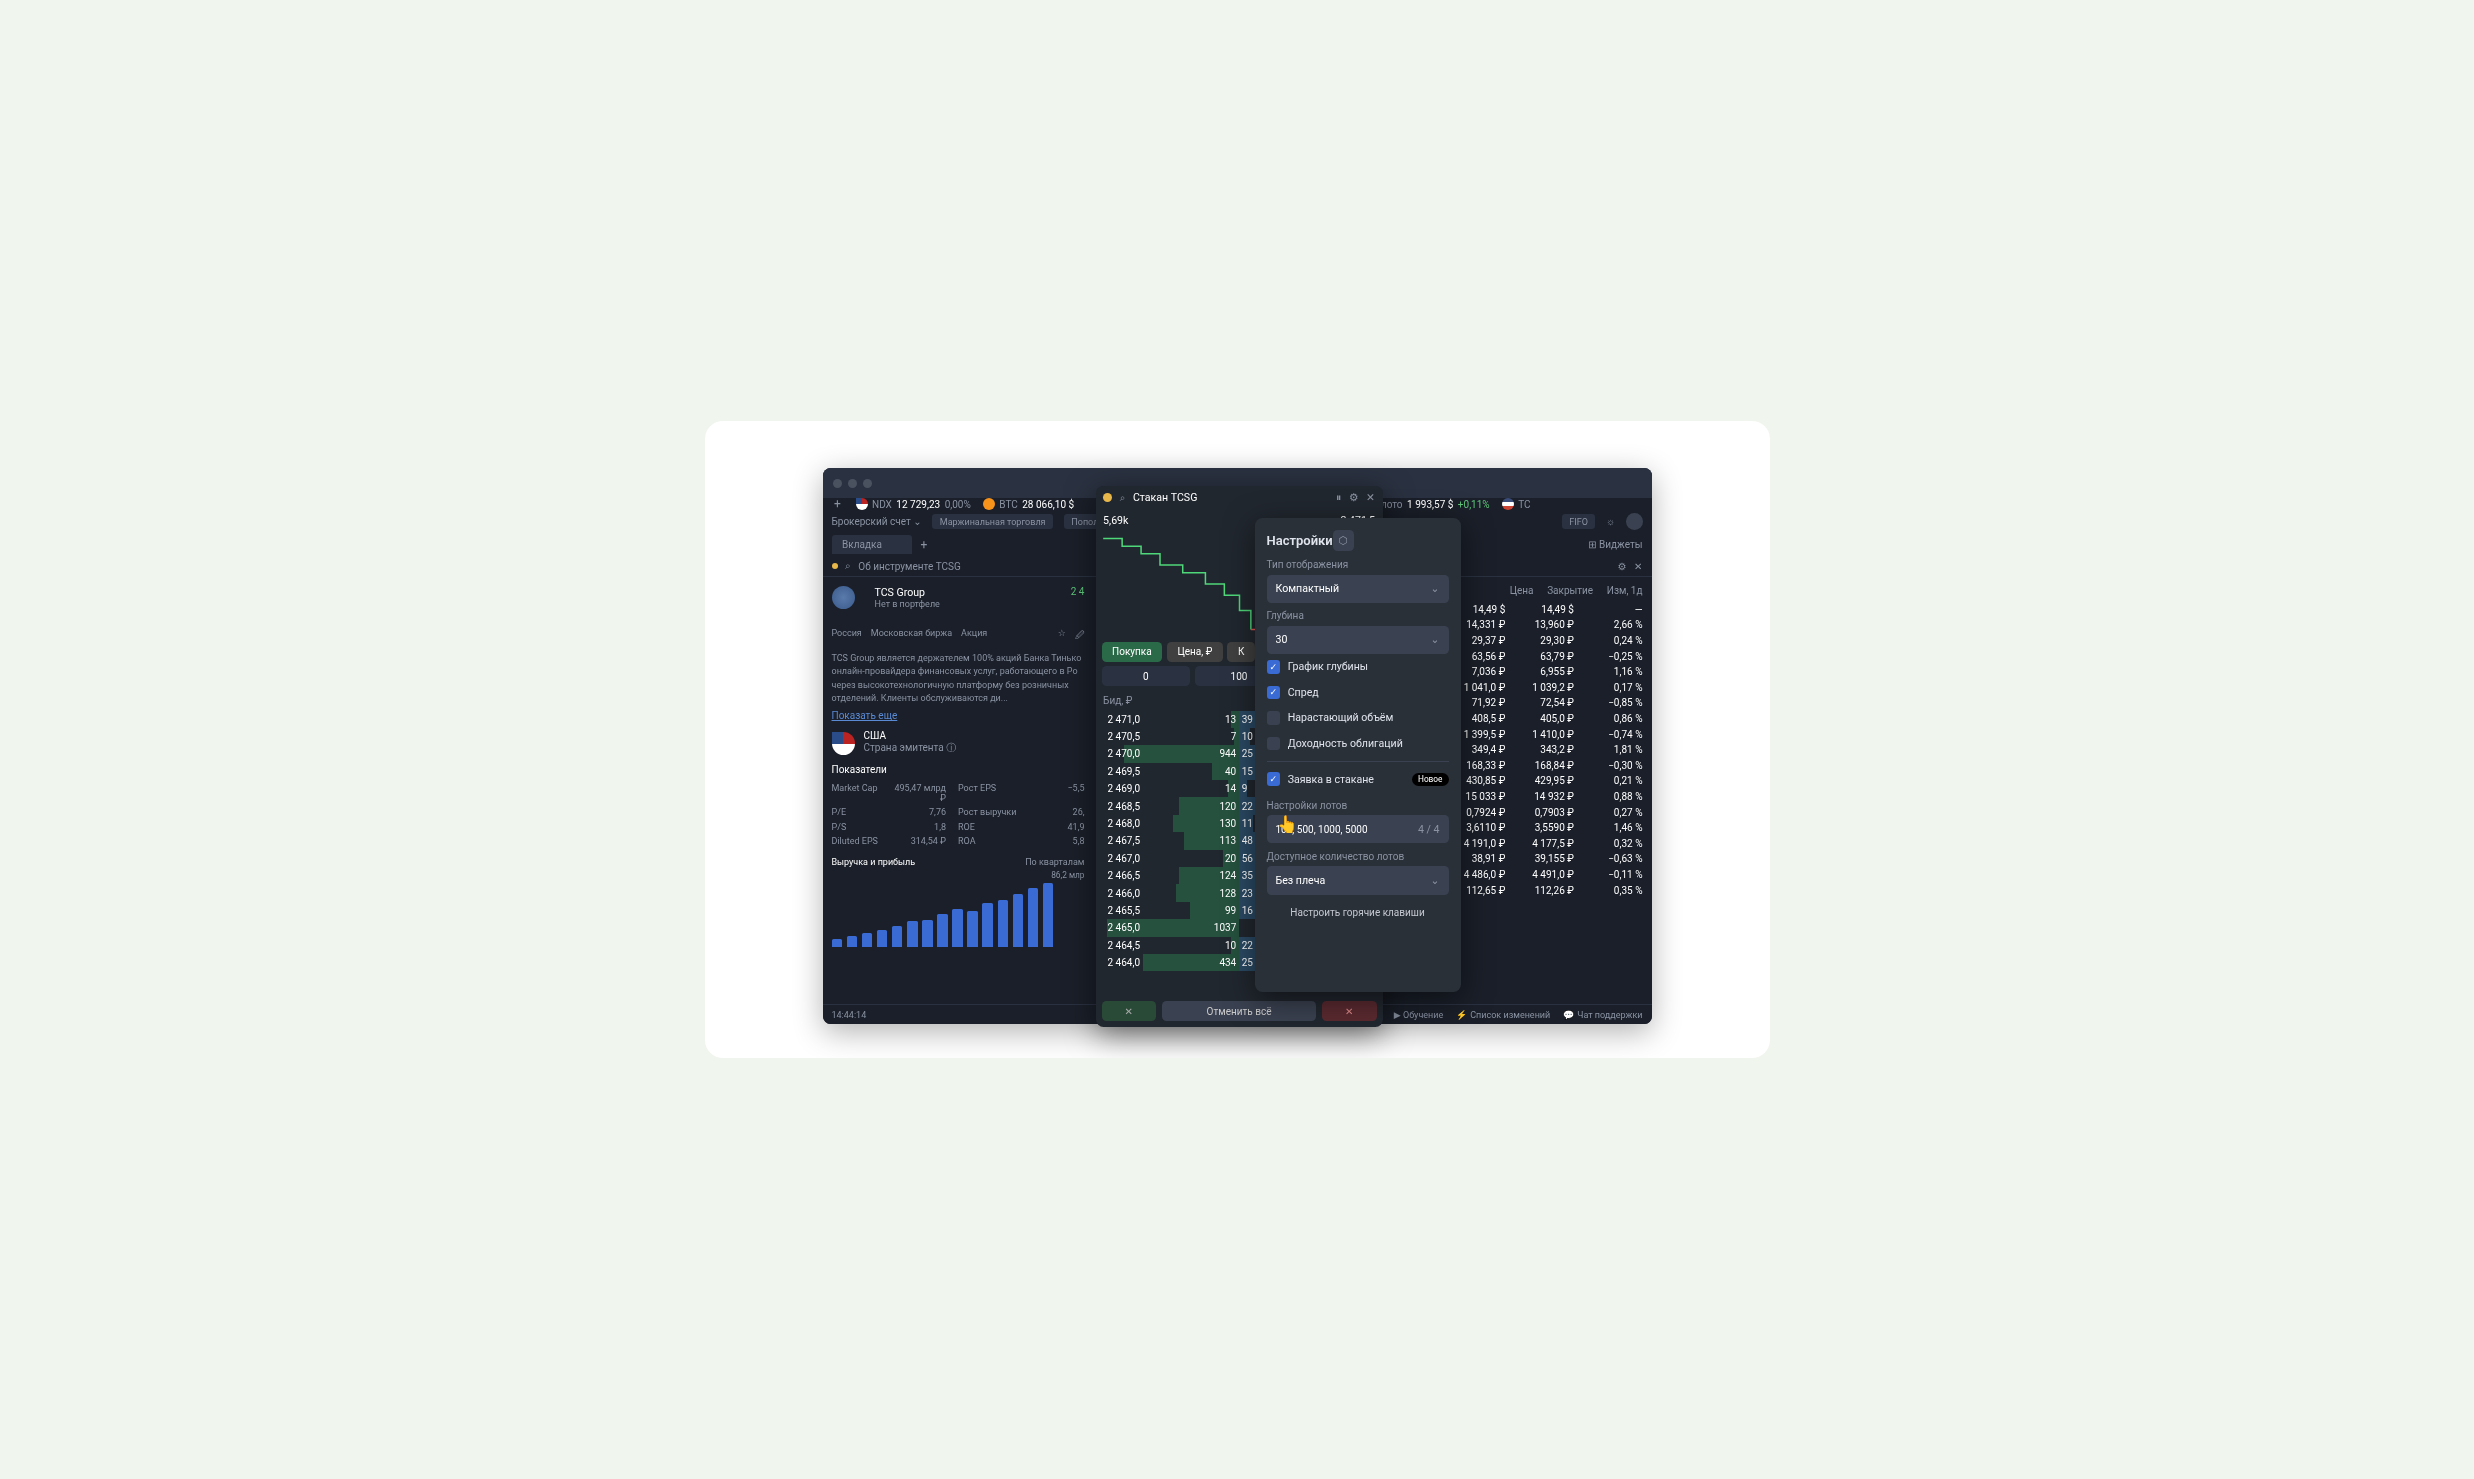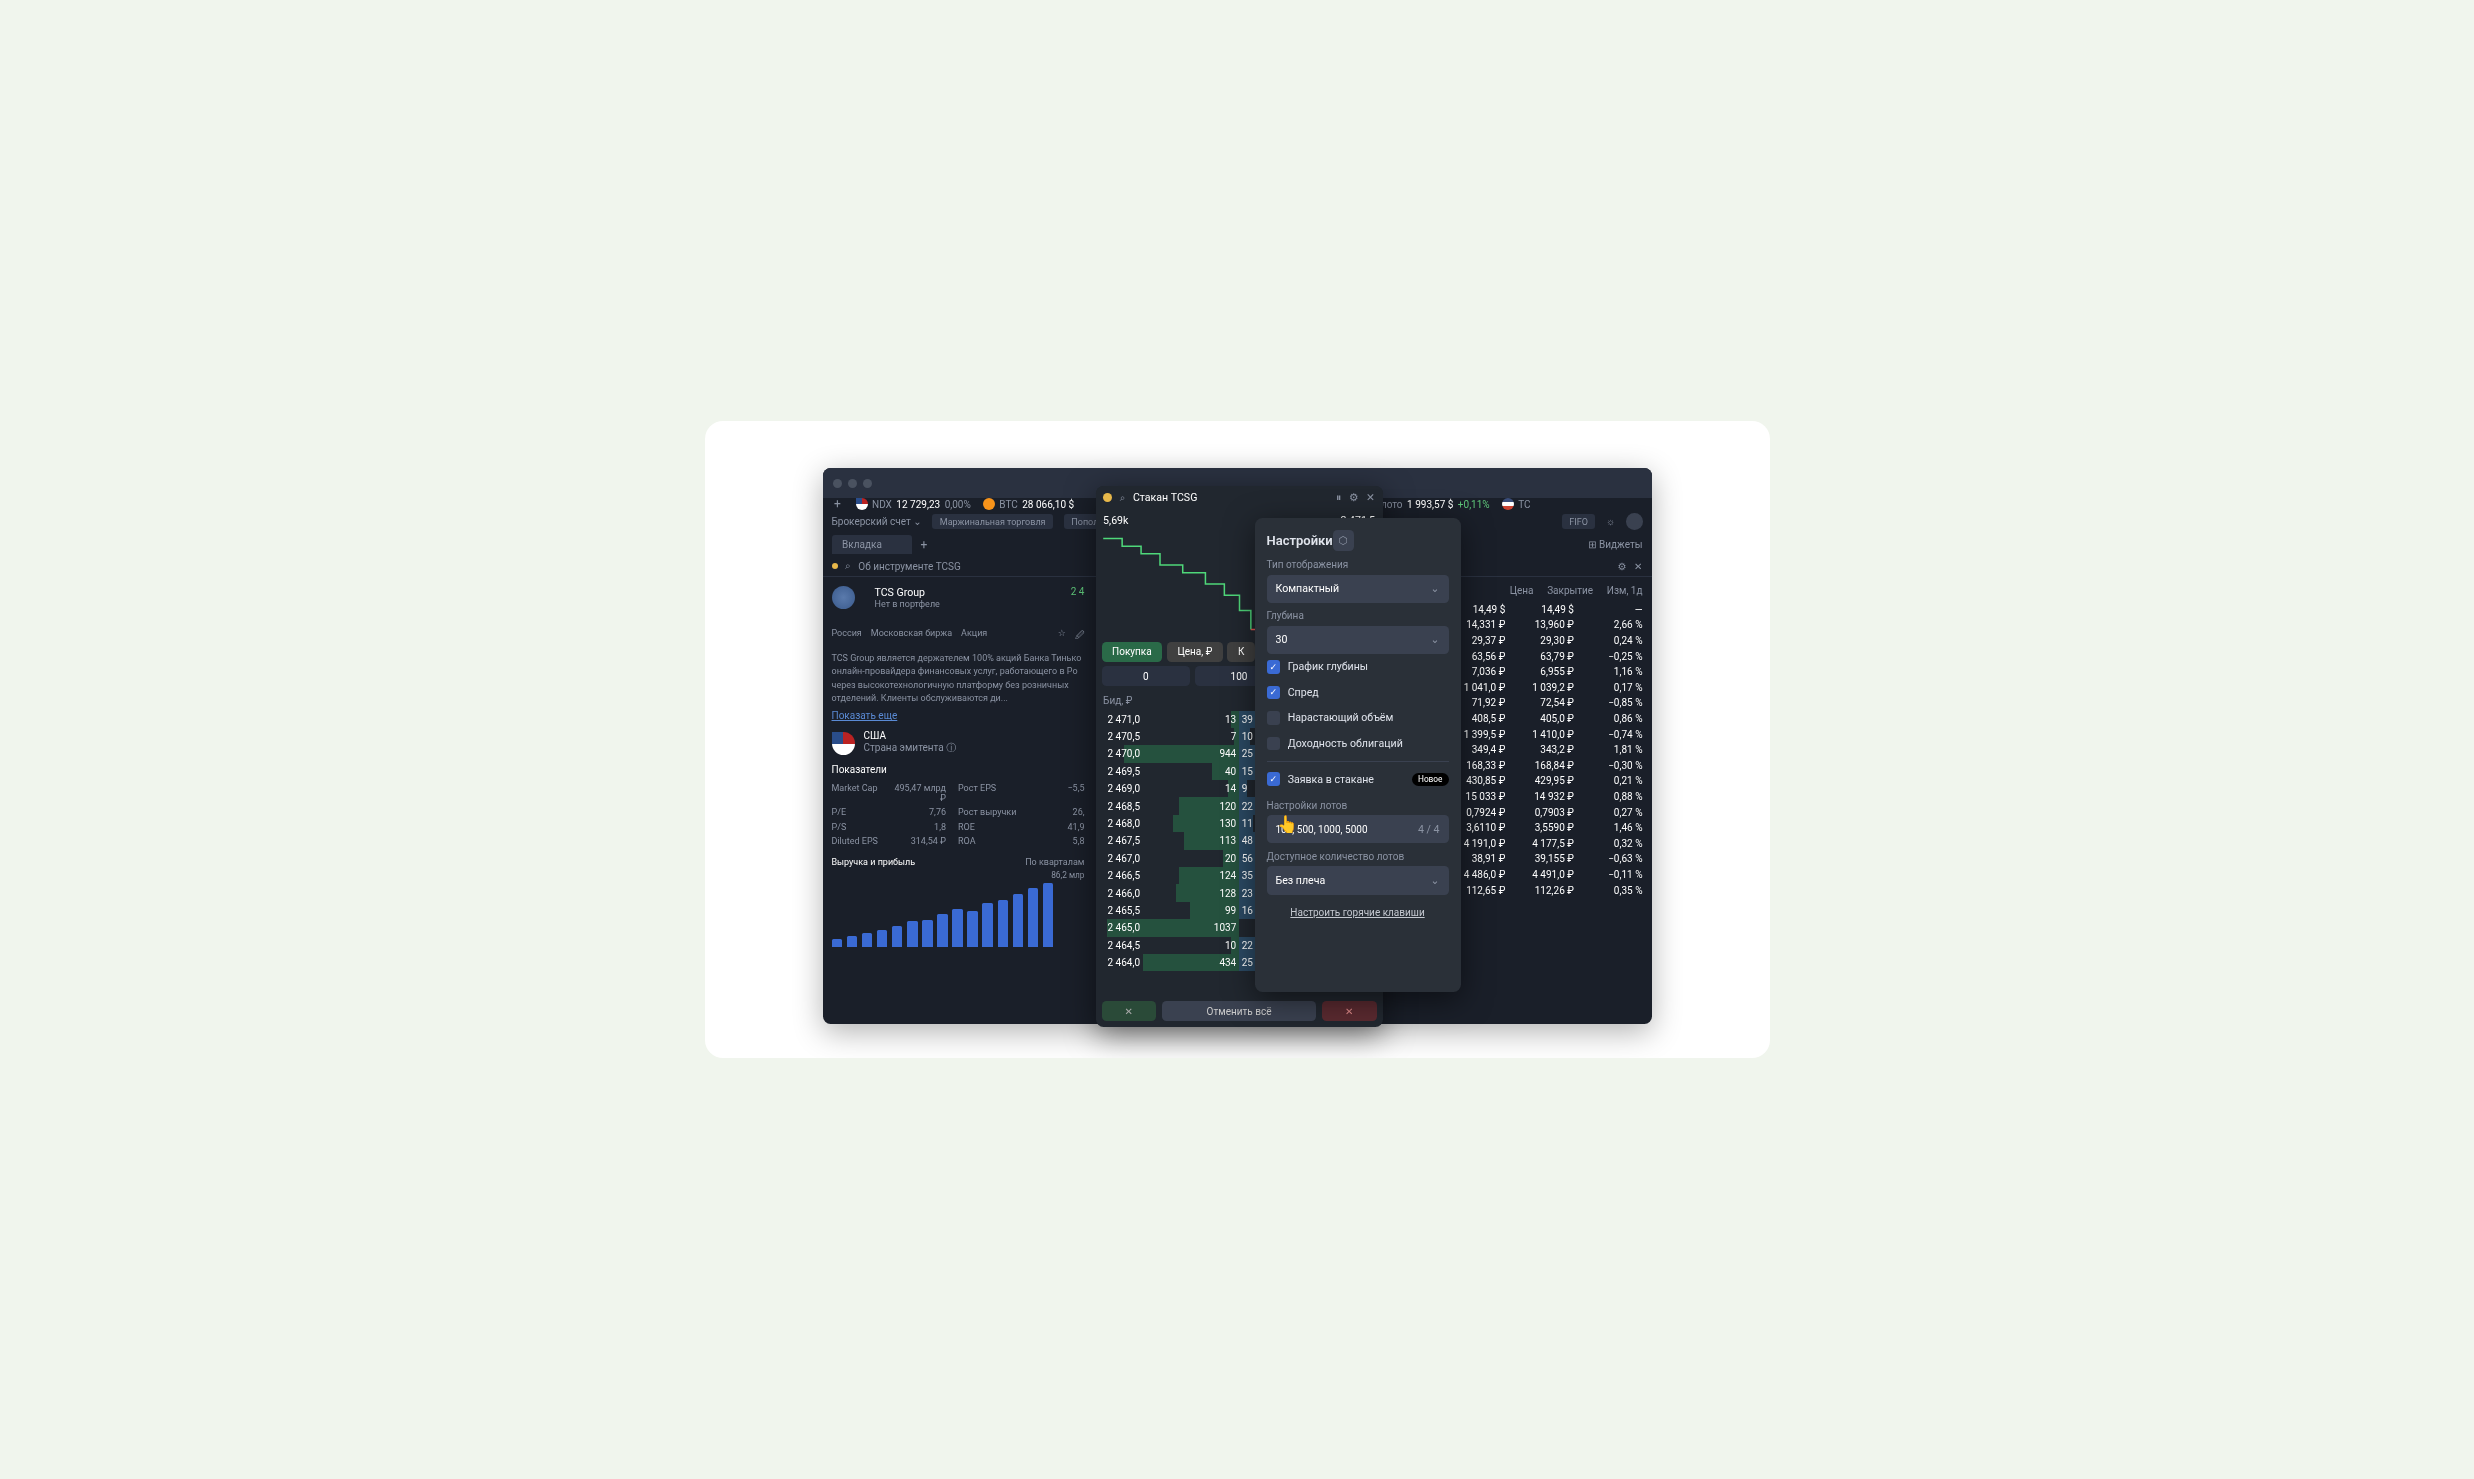--- a/index.html
+++ b/index.html
@@ -78,21 +78,21 @@
 .set-head h3{font-size:13px;font-weight:600}
 .set-icon{width:21px;height:21px;background:#3a4150;border-radius:4.5px;display:flex;align-items:center;justify-content:center;color:#8b93a3}
 .set-label{color:#8b93a3;font-size:10px;margin:7.6px 0 4.5px}
 .sel{background:#3a4150;padding:7.6px 9px;border-radius:4.5px;display:flex;justify-content:space-between;align-items:center;color:#fff}
 .chev{color:#8b93a3}
 .chk-row{display:flex;align-items:center;gap:7.6px;padding:6px 0}
 .chk{width:13.6px;height:13.6px;border-radius:3px;background:#3a4150;display:flex;align-items:center;justify-content:center;color:#fff;font-size:9px}
 .chk.on{background:#3a6ad4}
 .new-b{background:#000000;color:#fff;font-size:8.3px;padding:1.5px 6px;border-radius:7.6px;margin-left:auto}
 .sel input{background:none;border:none;color:#fff;font-size:10px;flex:1;outline:none}
-.hotkey{text-align:center;color:#c4c8d0;text-decoration:underline;margin-top:12px;font-size:10px}
+.hotkey{text-align:center;color:#c4c8d0;margin-top:12px;font-size:10px}
 .cursor{position:absolute;left:573px;top:394px;font-size:16.7px;pointer-events:none}
 .plus-icon{width:12px;height:12px;display:flex;align-items:center;justify-content:center;color:#8b93a3;font-size:12px}
 </style>
 </head>
 <body>
 
 <div class="canvas">
 <div class="app">
 
 <div class="titlebar">
@@ -341,20 +341,28 @@
             <div class="drow">
               <span></span>
               <span>112,65 ₽</span>
               <span>112,26 ₽</span>
               <span class="pos">0,35 %</span>
             </div>
           </div>
 </div>
 </div>
 
+<div class="footer">
+  <span>14:44:14</span>
+  <div class="footer-r">
+    <span>▶ <span>Обучение</span></span>
+    <span>⚡ <span>Список изменений</span></span>
+    <span>💬 <span>Чат поддержки</span></span>
+  </div>
+</div>
 </div>
 
 <div class="stakan">
   <div class="s-title">
     <span class="trdot"></span>
     <span style="color:#8b93a3">⌕</span>
     <span class="s-title-text">Стакан TCSG</span>
     <span class="s-icon">⏸</span>
     <span class="s-icon">⚙</span>
     <span class="s-icon">✕</span>

